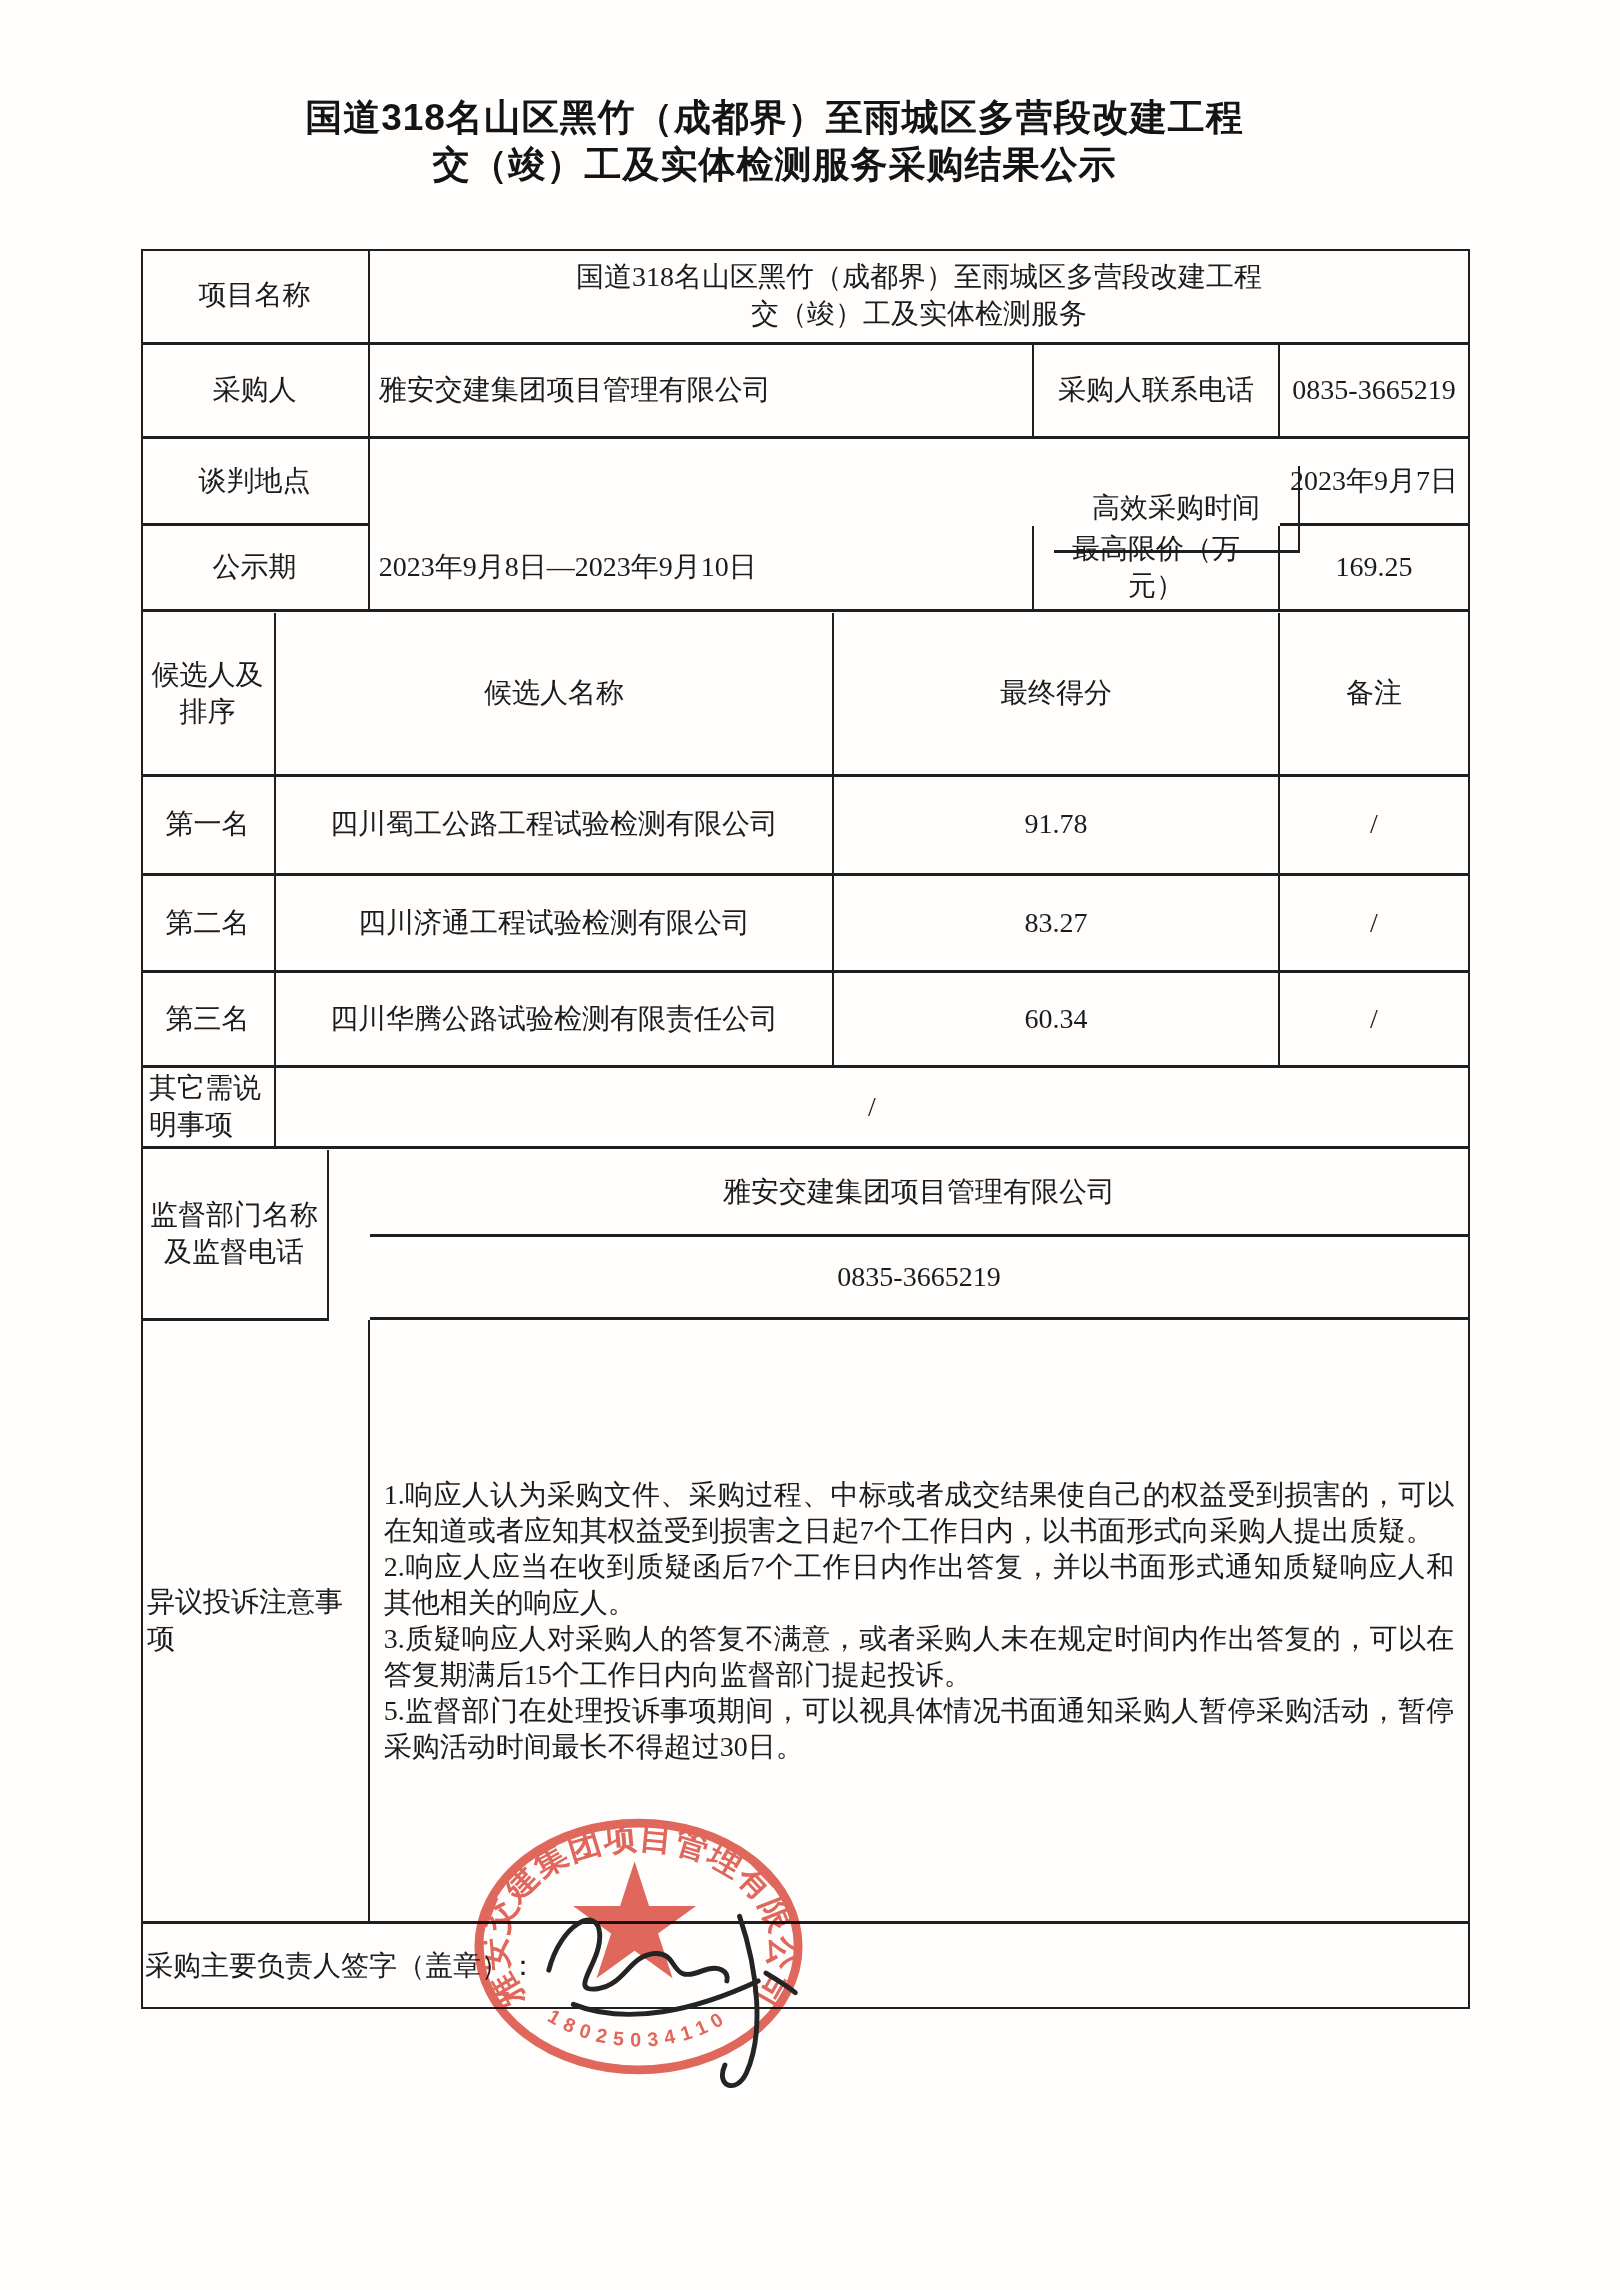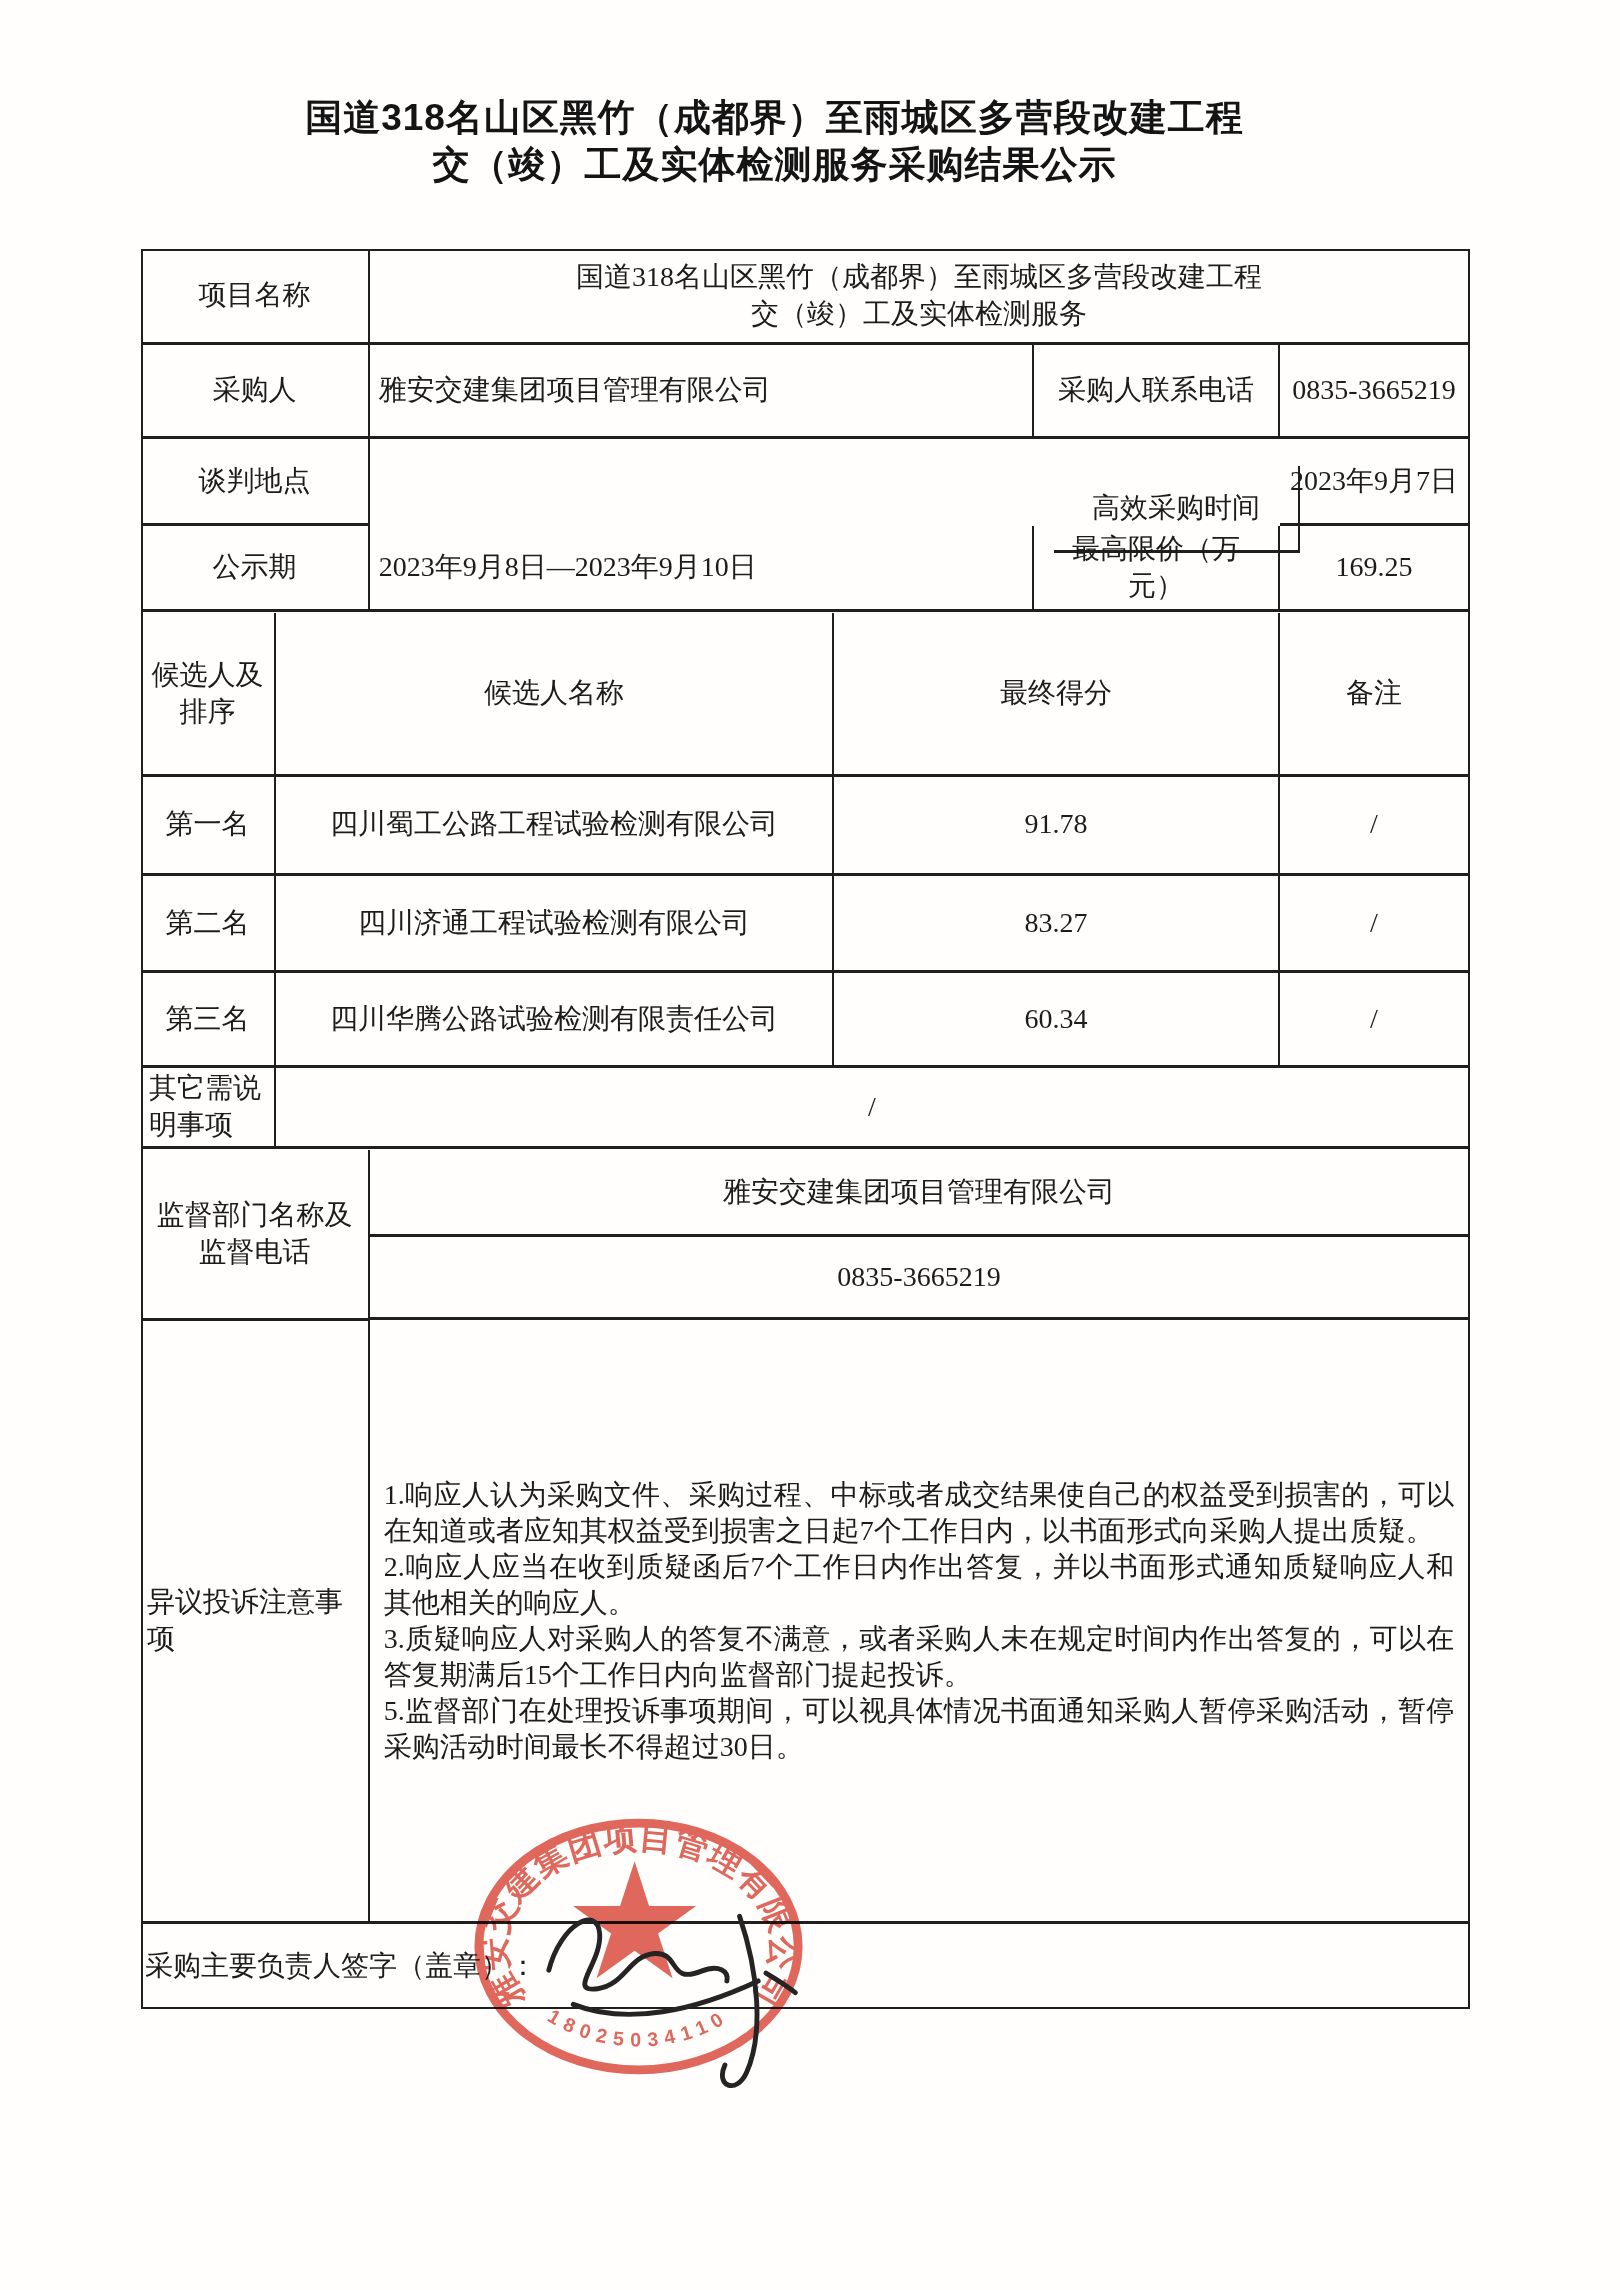--- a/index.html
+++ b/index.html
@@ -95,21 +95,21 @@
     <div class="cell" style="left:1139px;top:627px;width:190px;height:97px;">/</div>
 
     <div class="cell" style="left:0;top:724px;width:135px;height:95px;">第三名</div>
     <div class="cell" style="left:135px;top:724px;width:558px;height:95px;">四川华腾公路试验检测有限责任公司</div>
     <div class="cell" style="left:693px;top:724px;width:446px;height:95px;">60.34</div>
     <div class="cell" style="left:1139px;top:724px;width:190px;height:95px;">/</div>
 
     <div class="cell leftTxt obj-label" style="left:0;top:819px;width:135px;height:81px;padding-left:8px;">其它需说明事项</div>
     <div class="cell" style="left:135px;top:819px;width:1194px;height:81px;">/</div>
 
-    <div class="cell" style="left:0;top:901px;width:229px;height:171px;padding:0 7px;font-family:Liberation Serif, serif;">监督部门名称及监督电话</div>
+    <div class="cell" style="left:0;top:901px;width:188px;height:171px;padding:0 7px;font-family:Liberation Serif, serif;">监督部门名称及监督电话</div>
     <div class="cell" style="left:229px;top:901px;width:1100px;height:87px;">雅安交建集团项目管理有限公司</div>
     <div class="cell" style="left:229px;top:988px;width:1100px;height:83px;">0835-3665219</div>
 
     <div class="cell leftTxt obj-label" style="left:0;top:1071px;width:229px;height:604px;">异议投诉注意事项</div>
     <div class="cell obj-body" style="left:229px;top:1071px;width:1100px;height:604px;">
       <div class="item">1.响应人认为采购文件、采购过程、中标或者成交结果使自己的权益受到损害的，可以在知道或者应知其权益受到损害之日起7个工作日内，以书面形式向采购人提出质疑。</div>
       <div class="item">2.响应人应当在收到质疑函后7个工作日内作出答复，并以书面形式通知质疑响应人和其他相关的响应人。</div>
       <div class="item">3.质疑响应人对采购人的答复不满意，或者采购人未在规定时间内作出答复的，可以在答复期满后15个工作日内向监督部门提起投诉。</div>
       <div class="item">5.监督部门在处理投诉事项期间，可以视具体情况书面通知采购人暂停采购活动，暂停采购活动时间最长不得超过30日。</div>
     </div>

